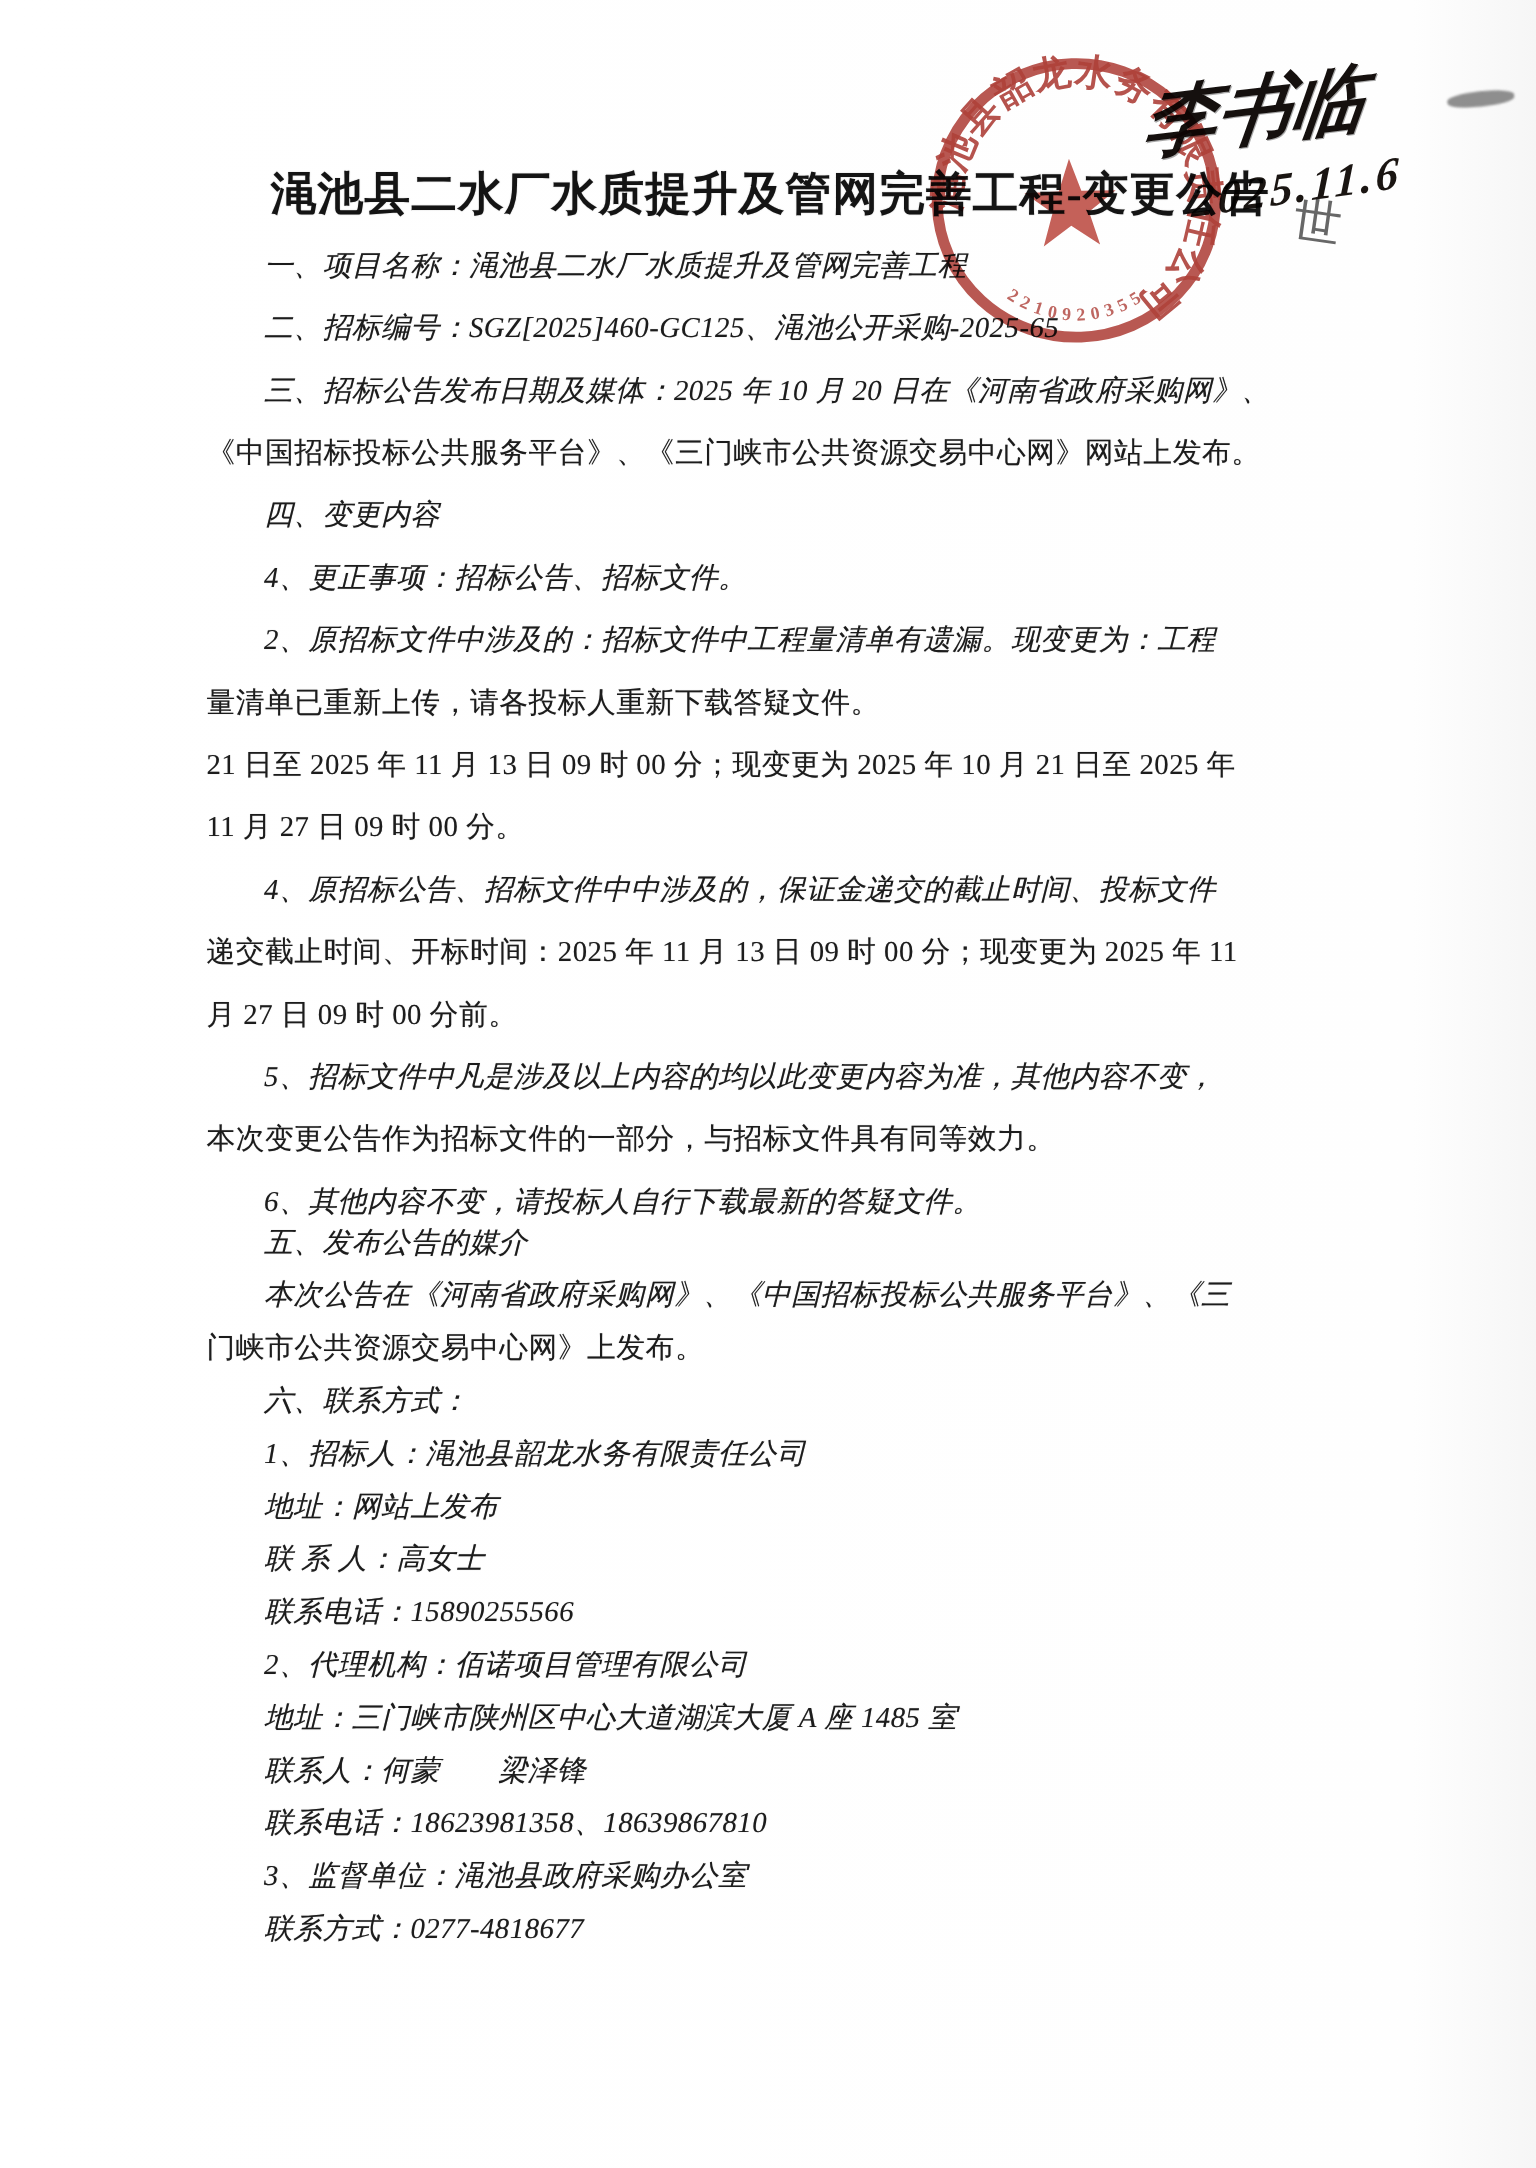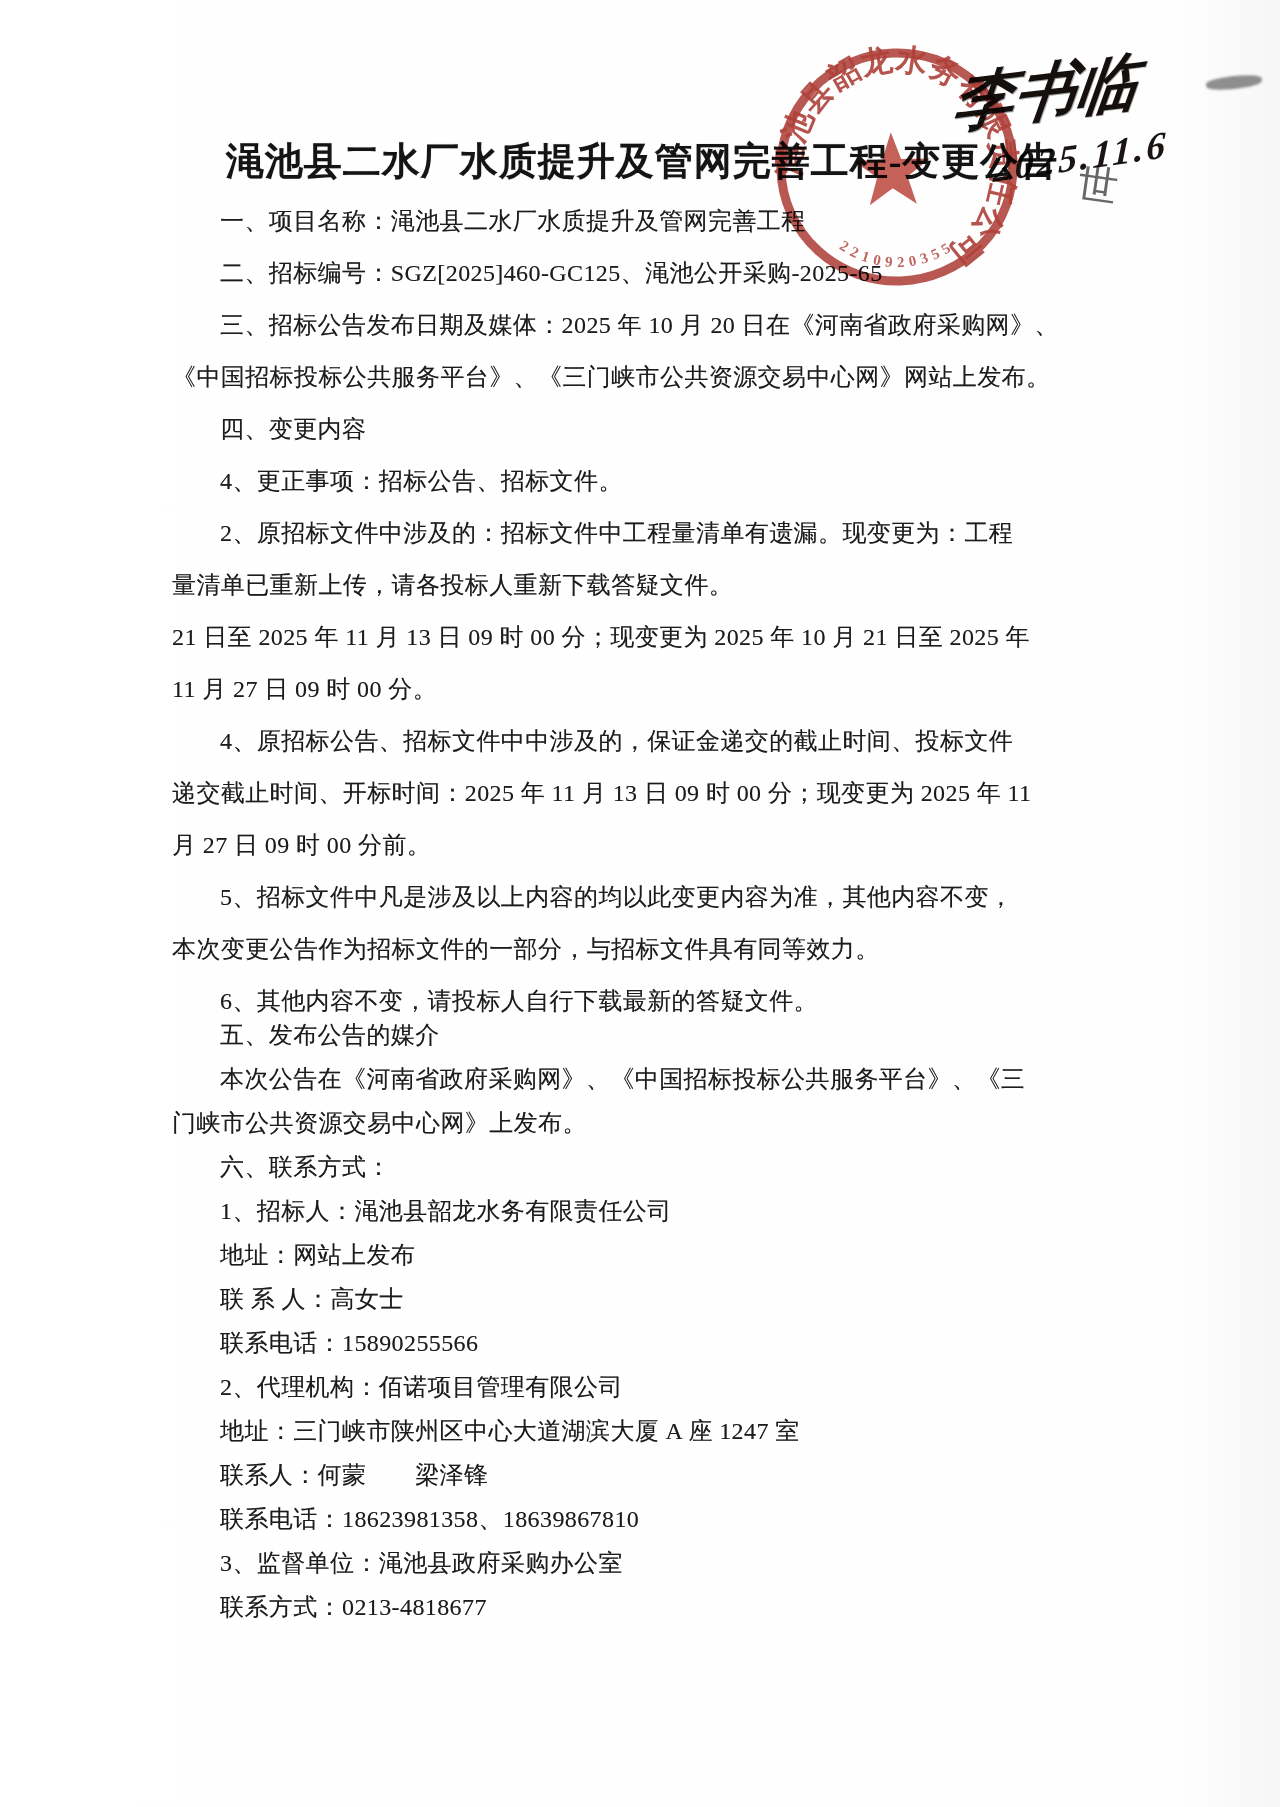--- a/index.html
+++ b/index.html
@@ -18,21 +18,21 @@
   }
   
   .content{position:absolute;left:172px;top:195px;width:945px;color:#1c1c1c;}
   .ln{
     height:52px;display:flex;align-items:center;
     font-size:24px;letter-spacing:.4px;white-space:nowrap;
     text-shadow:0 0 .6px rgba(30,30,30,.45);
   }
   .sm{height:44px;}
   .first-sm{margin-top:-14px;}
-  .ind{padding-left:48px;}
+  .ind{padding-left:48px;font-style:italic;}
   
   .seal{
     position:absolute;left:767px;top:37px;width:260px;height:260px;
     mix-blend-mode:multiply;opacity:.92;
     transform:rotate(-2deg);
   }
   
   .sig-name{
     position:absolute;left:952px;top:44px;width:290px;height:90px;
     font-size:62px;font-weight:700;font-style:italic;color:#15100e;
@@ -85,25 +85,25 @@
     <div class="ln ind">6、其他内容不变，请投标人自行下载最新的答疑文件。</div>
     <div class="ln sm first-sm ind">五、发布公告的媒介</div>
     <div class="ln sm ind">本次公告在《河南省政府采购网》、《中国招标投标公共服务平台》、《三</div>
     <div class="ln sm">门峡市公共资源交易中心网》上发布。</div>
     <div class="ln sm ind">六、联系方式：</div>
     <div class="ln sm ind">1、招标人：渑池县韶龙水务有限责任公司</div>
     <div class="ln sm ind">地址：网站上发布</div>
     <div class="ln sm ind">联 系 人：高女士</div>
     <div class="ln sm ind">联系电话：15890255566</div>
     <div class="ln sm ind">2、代理机构：佰诺项目管理有限公司</div>
-    <div class="ln sm ind">地址：三门峡市陕州区中心大道湖滨大厦 A 座 1247 室</div>
+    <div class="ln sm ind">地址：三门峡市陕州区中心大道湖滨大厦 A 座 1485 室</div>
     <div class="ln sm ind">联系人：何蒙　　梁泽锋</div>
     <div class="ln sm ind">联系电话：18623981358、18639867810</div>
     <div class="ln sm ind">3、监督单位：渑池县政府采购办公室</div>
-    <div class="ln sm ind">联系方式：0213-4818677</div>
+    <div class="ln sm ind">联系方式：0277-4818677</div>
   </div>
 
   <svg class="seal" viewBox="0 0 260 260">
     <defs>
       <path id="arcTop" d="M 33.4 138.5 A 97 97 0 1 1 178.5 214" fill="none"></path>
       <path id="arcBottom" d="M 65.7 206.6 A 100 100 0 0 0 187.4 211.9" fill="none"></path>
     </defs>
     <ellipse cx="130" cy="130" rx="116" ry="114" fill="none" stroke="#a83028" stroke-width="9" opacity="0.88"></ellipse>
     <polygon points="125,95 134.4,122.1 163,122.6 140.2,139.9 148.5,167.4 125,151 101.5,167.4 109.8,139.9 87,122.6 115.6,122.1" fill="#b5352b" opacity="0.85"></polygon>
     <text class="seal-arc-text" font-size="31" letter-spacing="1" fill="#a83028" opacity="0.9">

